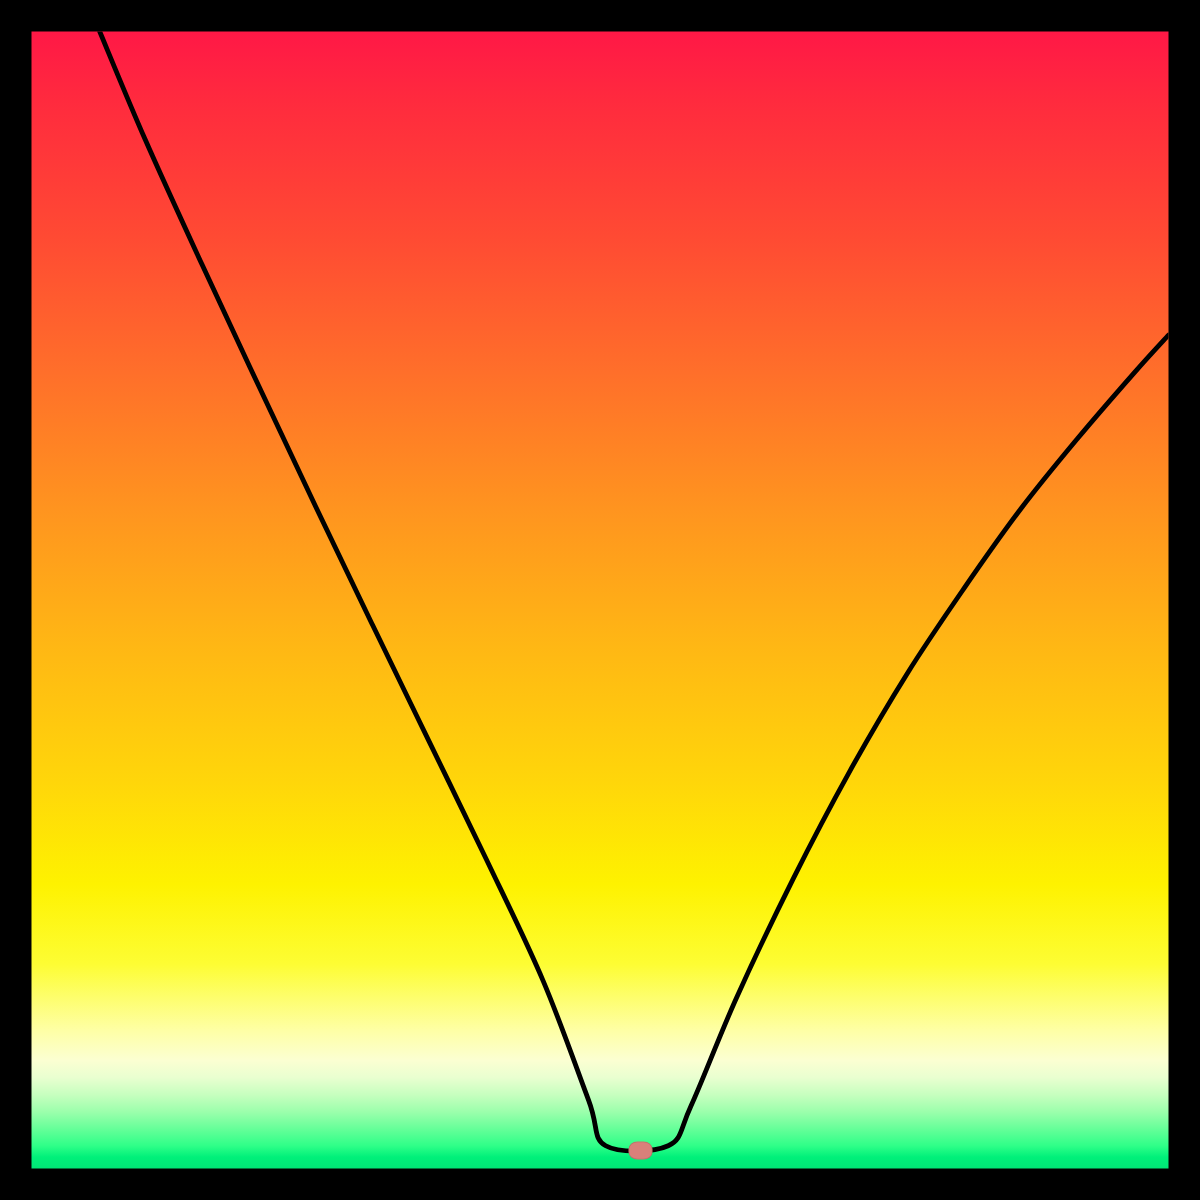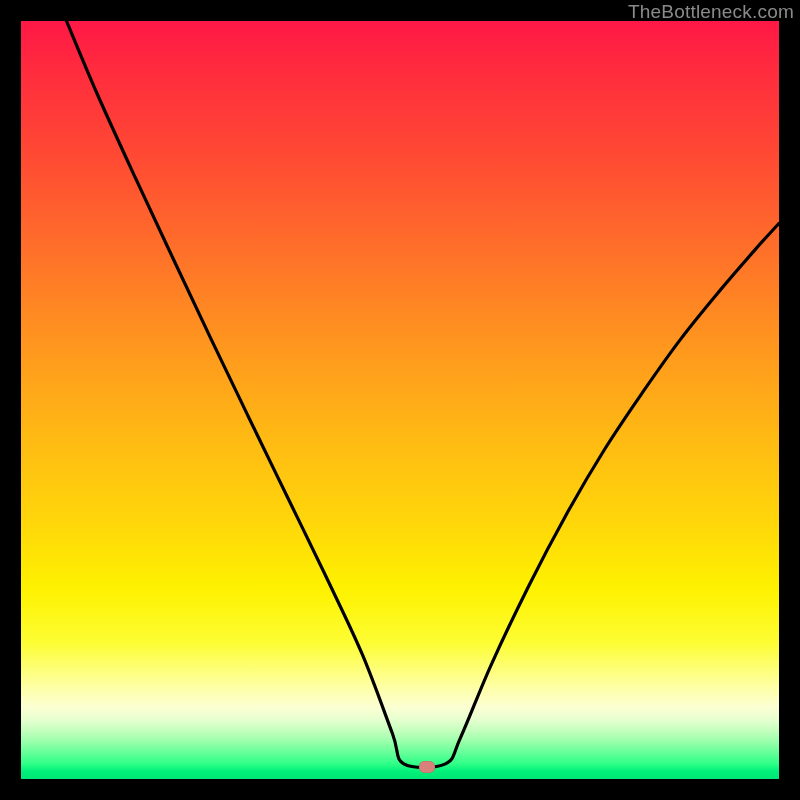--- a/index.html
+++ b/index.html
@@ -78,15 +78,14 @@
 
 <div class="frame">
 
   <div class="plot-area">
     <svg class="curve" viewBox="0 0 758 758" preserveAspectRatio="none">
       <path id="curve-path" d="M 45.48 0.00 C 50.53 12.00, 64.43 46.11, 75.80 72.01 C 87.17 97.91, 101.07 127.98, 113.70 155.39 C 126.33 182.80, 138.97 209.59, 151.60 236.50 C 164.23 263.41, 176.87 290.31, 189.50 316.84 C 202.13 343.37, 214.77 369.52, 227.40 395.68 C 240.03 421.83, 252.67 447.73, 265.30 473.75 C 277.93 499.77, 290.57 525.29, 303.20 551.82 C 315.83 578.35, 329.73 606.15, 341.10 632.93 C 352.47 659.71, 364.47 694.20, 371.42 712.52 C 378.37 730.84, 373.95 737.79, 382.79 742.84 C 391.63 747.89, 415.00 747.26, 424.48 742.84 C 433.96 738.42, 432.06 732.73, 439.64 716.31 C 447.22 699.89, 458.59 669.57, 469.96 644.30 C 481.33 619.03, 495.23 589.98, 507.86 564.71 C 520.49 539.44, 533.13 515.44, 545.76 492.70 C 558.39 469.96, 571.03 448.48, 583.66 428.27 C 596.29 408.06, 608.93 389.74, 621.56 371.42 C 634.19 353.10, 646.83 335.04, 659.46 318.36 C 672.09 301.68, 684.73 286.52, 697.36 271.36 C 709.99 256.20, 725.15 238.90, 735.26 227.40 C 745.37 215.90, 754.21 206.56, 758.00 202.39" fill="none" stroke="#000" stroke-width="3.2" stroke-linecap="round" stroke-linejoin="round"></path>
     </svg>
     <div class="marker" id="min-marker" style="left: 405.53px; top: 745.872px; background: rgb(217, 128, 122);"></div>
   </div>
 
-  <div class="watermark">TheBottleneck.com</div>
 
 </div>
 
 </body></html>

